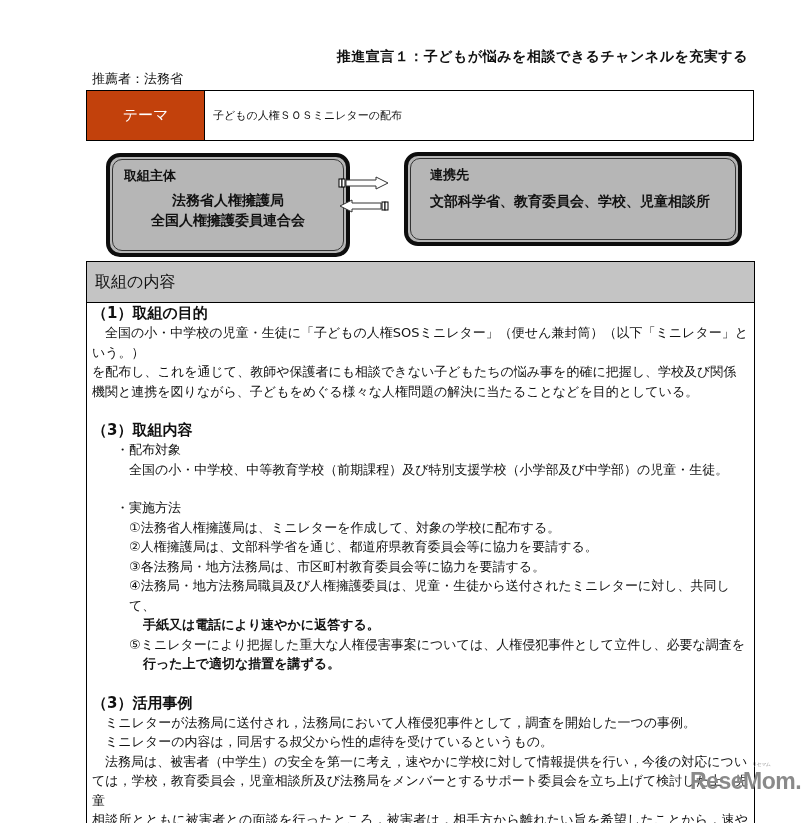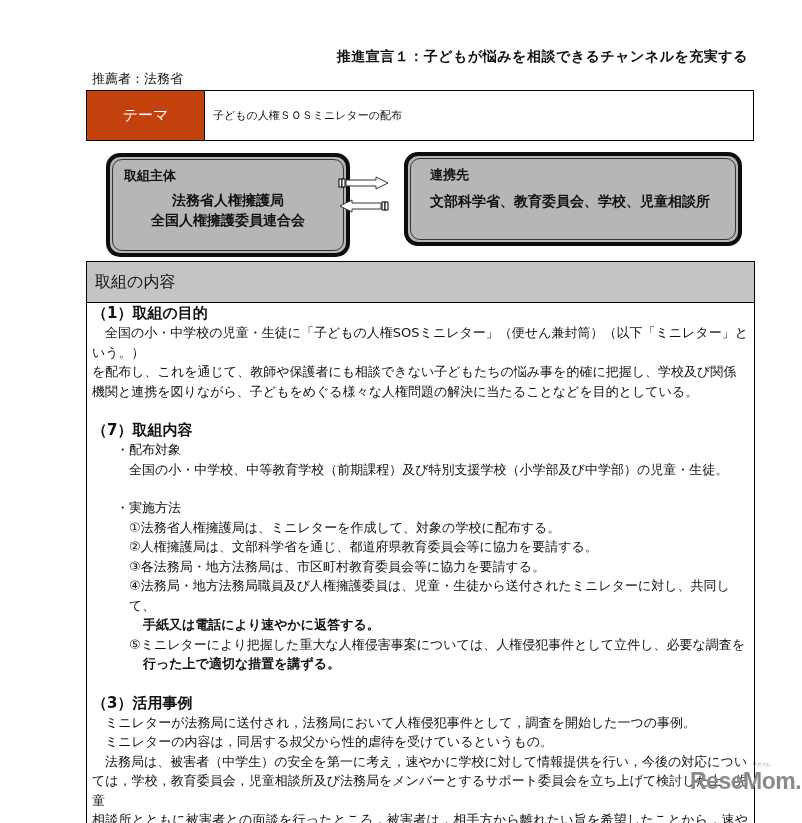--- a/index.html
+++ b/index.html
@@ -119,21 +119,21 @@
 <div class="content-box">
   <div class="content-header">取組の内容</div>
   <div class="content-body">
 
     <p class="sec-title">（1）取組の目的</p>
     <p class="para indent1">全国の小・中学校の児童・生徒に「子どもの人権SOSミニレター」（便せん兼封筒）（以下「ミニレター」という。）</p>
     <p class="para">を配布し、これを通じて、教師や保護者にも相談できない子どもたちの悩み事を的確に把握し、学校及び関係</p>
     <p class="para">機関と連携を図りながら、子どもをめぐる様々な人権問題の解決に当たることなどを目的としている。</p>
     <div class="gap"></div>
 
-    <p class="sec-title">（7）取組内容</p>
+    <p class="sec-title">（3）取組内容</p>
     <p class="sub">・配布対象</p>
     <p class="sub-body">全国の小・中学校、中等教育学校（前期課程）及び特別支援学校（小学部及び中学部）の児童・生徒。</p>
     <div class="gap"></div>
     <p class="sub">・実施方法</p>
     <p class="step">①法務省人権擁護局は、ミニレターを作成して、対象の学校に配布する。</p>
     <p class="step">②人権擁護局は、文部科学省を通じ、都道府県教育委員会等に協力を要請する。</p>
     <p class="step">③各法務局・地方法務局は、市区町村教育委員会等に協力を要請する。</p>
     <p class="step">④法務局・地方法務局職員及び人権擁護委員は、児童・生徒から送付されたミニレターに対し、共同して、</p>
     <p class="step-cont">手紙又は電話により速やかに返答する。</p>
     <p class="step">⑤ミニレターにより把握した重大な人権侵害事案については、人権侵犯事件として立件し、必要な調査を</p>

